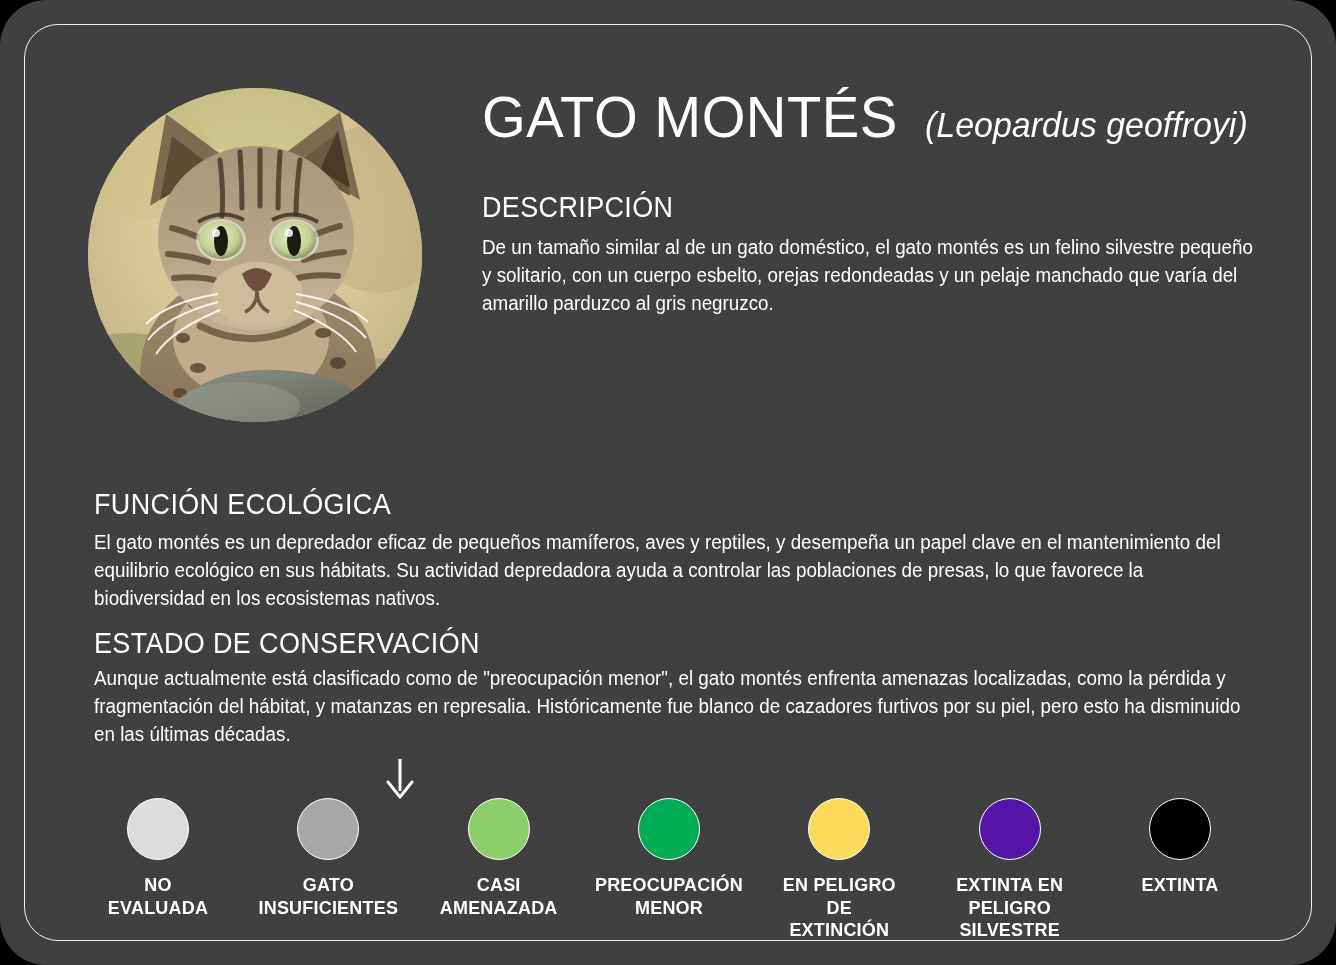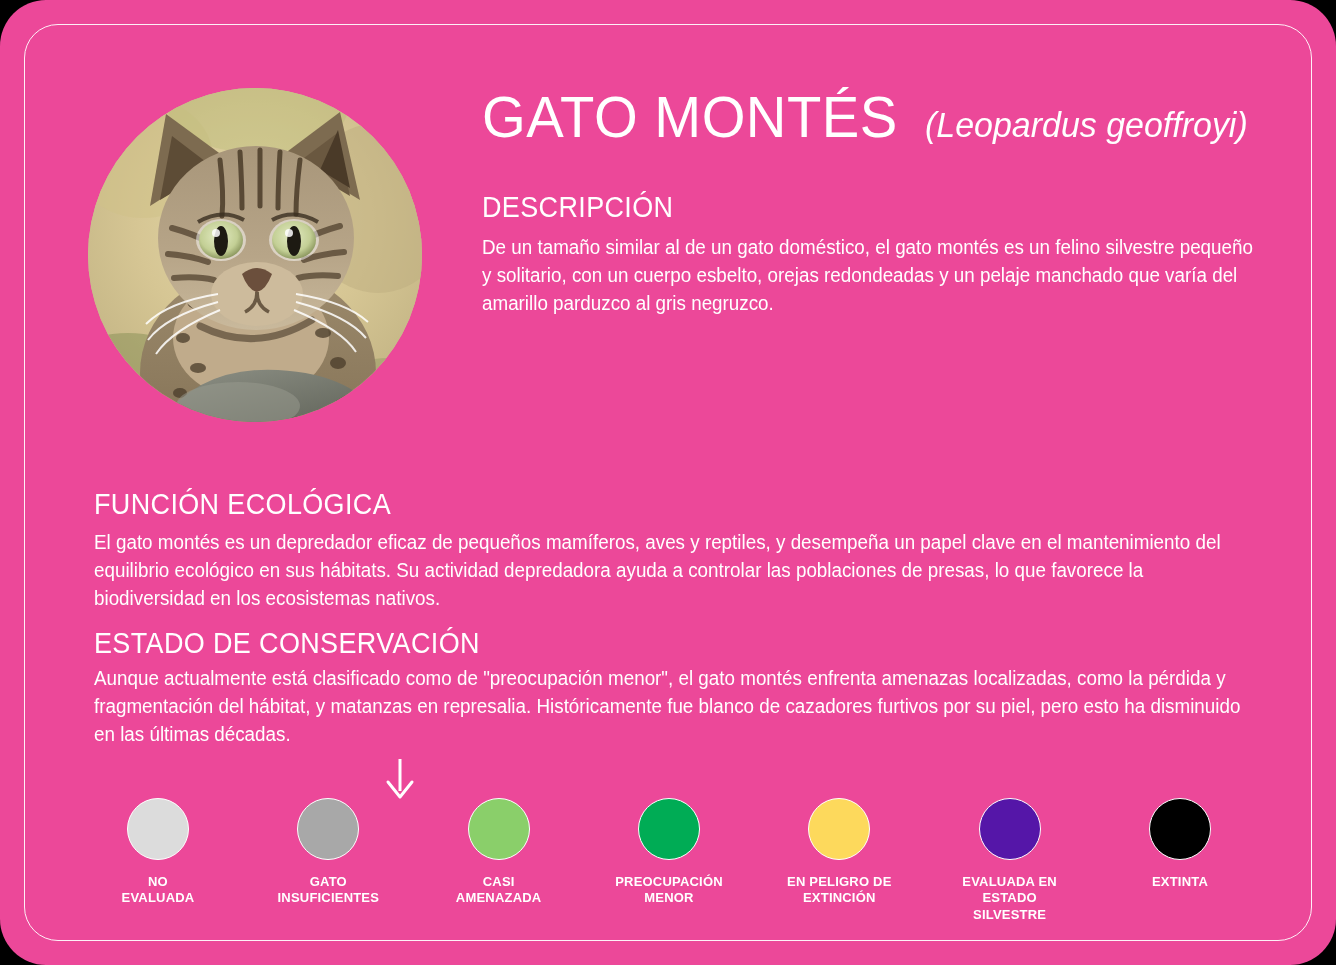--- a/index.html
+++ b/index.html
@@ -136,32 +136,32 @@
   .status-dot {
     width: 62px;
     height: 62px;
     border-radius: 50%;
     border: 1.5px solid #ffffff;
     flex: none;
   }
   .status-label {
     margin-top: 14px;
     color: #ffffff;
-    font-size: 13px;
+    font-size: 18px;
     font-weight: bold;
     line-height: 1.25;
     text-align: center;
     letter-spacing: 0.2px;
     white-space: pre-line;
   }
 </style>
 </head>
 <body style="background: rgb(0, 0, 0);">
 
-<div class="card" style="background: #ec4899; text-decoration: underline;">
+<div class="card" style="background: #404040; text-decoration: underline;">
 
   <div class="inner-frame"></div>
 
   <div class="photo">
     <svg viewBox="0 0 334 334" preserveAspectRatio="xMidYMid slice" aria-hidden="true">
       <defs>
         <radialGradient id="bgGrad" cx="50%" cy="40%" r="78%">
           <stop offset="0%" stop-color="#e2d7a8"></stop>
           <stop offset="45%" stop-color="#d6c694"></stop>
           <stop offset="100%" stop-color="#b9ab7c"></stop>
@@ -328,21 +328,21 @@
 
     <div class="status-item">
       <div class="status-dot" style="background: rgb(253, 217, 92);"></div>
       <div class="status-label">EN PELIGRO DE
 EXTINCIÓN</div>
     </div>
 
 
     <div class="status-item">
       <div class="status-dot" style="background: rgb(85, 22, 168);"></div>
-      <div class="status-label">EVALUADA EN ESTADO
+      <div class="status-label">EXTINTA EN PELIGRO
 SILVESTRE</div>
     </div>
 
     <div class="status-item">
       <div class="status-dot" style="background: rgb(0, 0, 0);"></div>
       <div class="status-label">EXTINTA</div>
     </div>
 
   </div>
 

